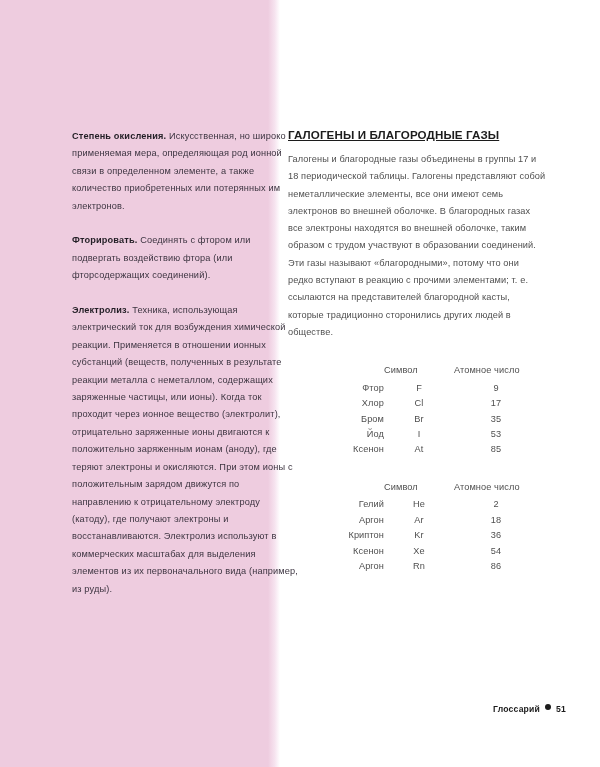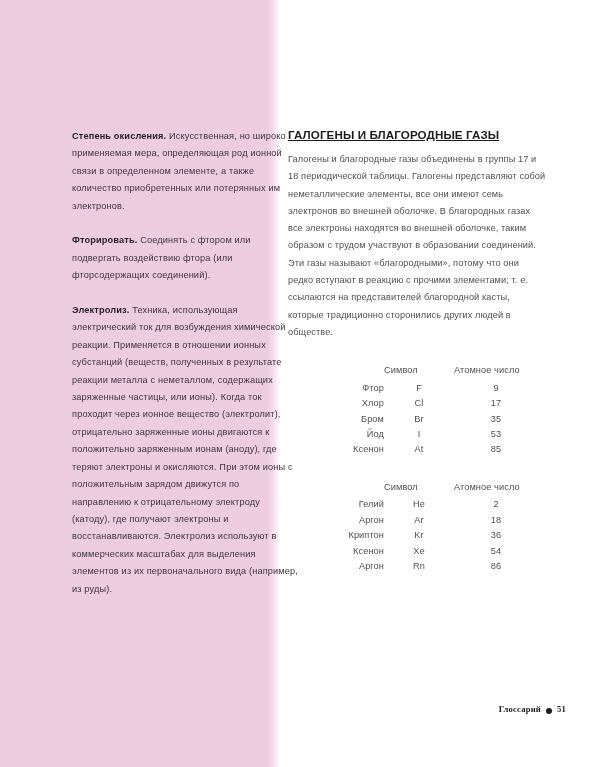--- a/index.html
+++ b/index.html
@@ -119,23 +119,22 @@
   
   .footer {
     position: absolute;
     right: 34px;
     bottom: 53px;
     font-size: 8.6px;
     font-weight: bold;
     color: #1c1c1c;
     letter-spacing: 0.2px;
     display: flex;
-    align-items: flex-end;
+    align-items: flex-start;
     gap: 5px;
-    font-family: Liberation Serif, serif;
   }
   .footer-marker {
     display: inline-block;
     width: 6px;
     height: 6px;
     border-radius: 50%;
     background: #1c1c1c;
     position: relative;
     top: 0px;
   }

